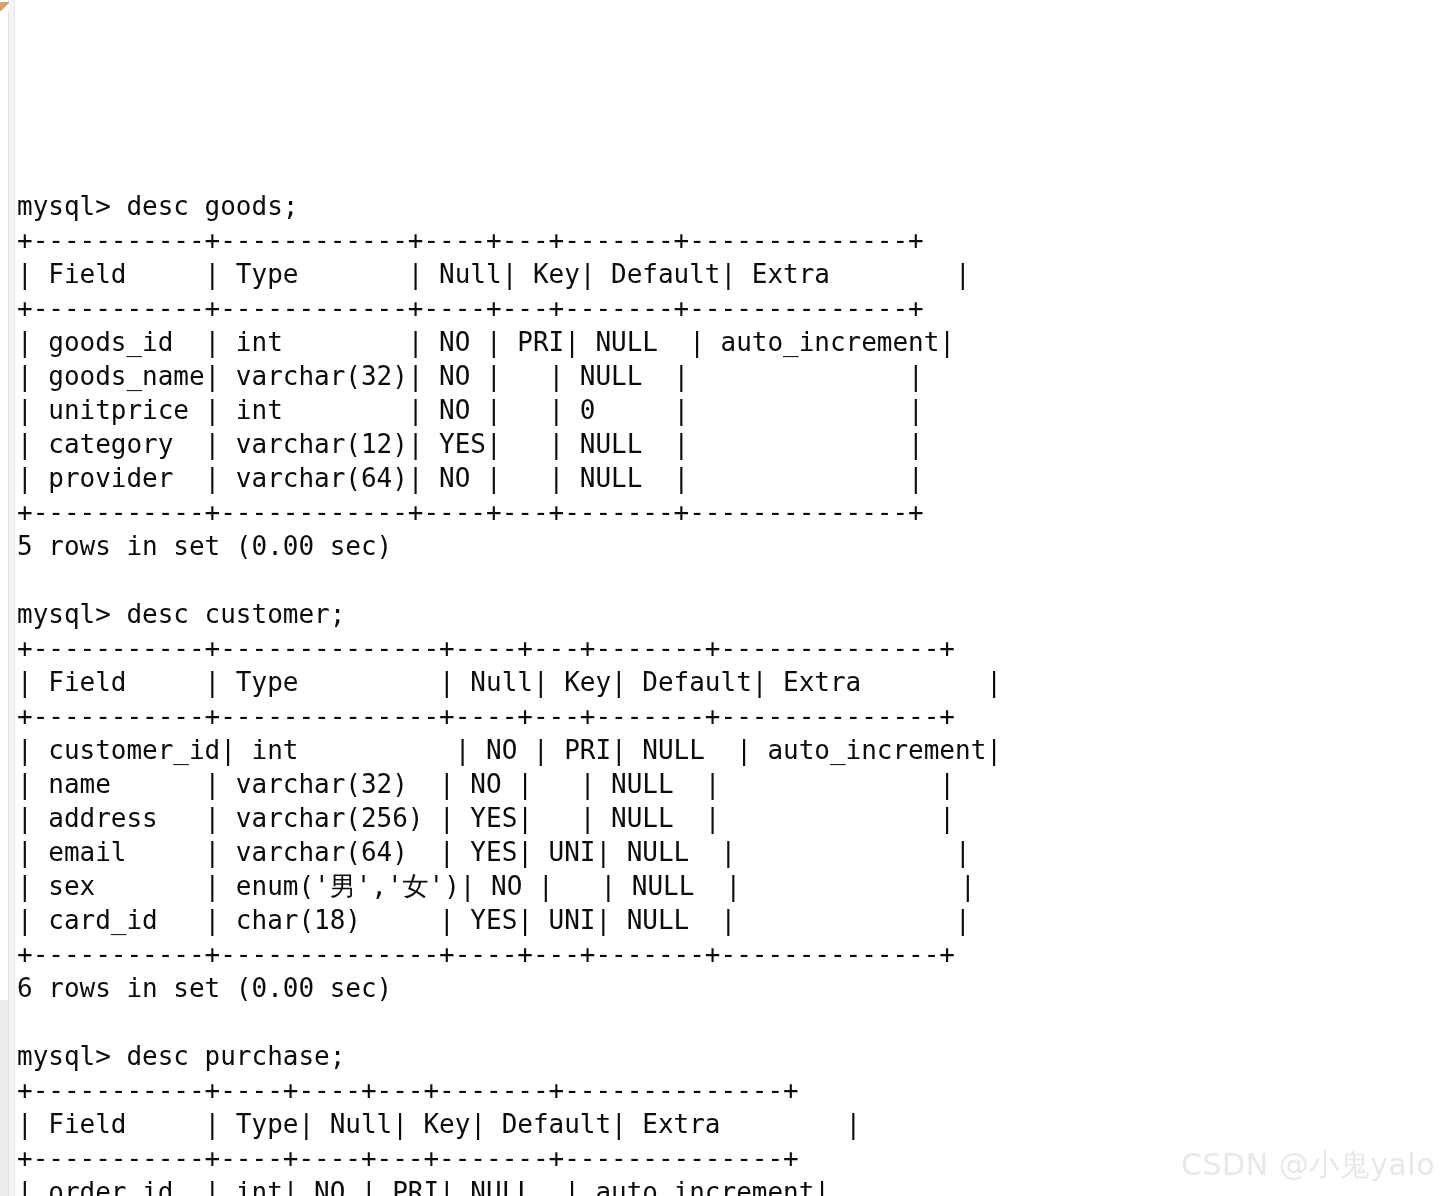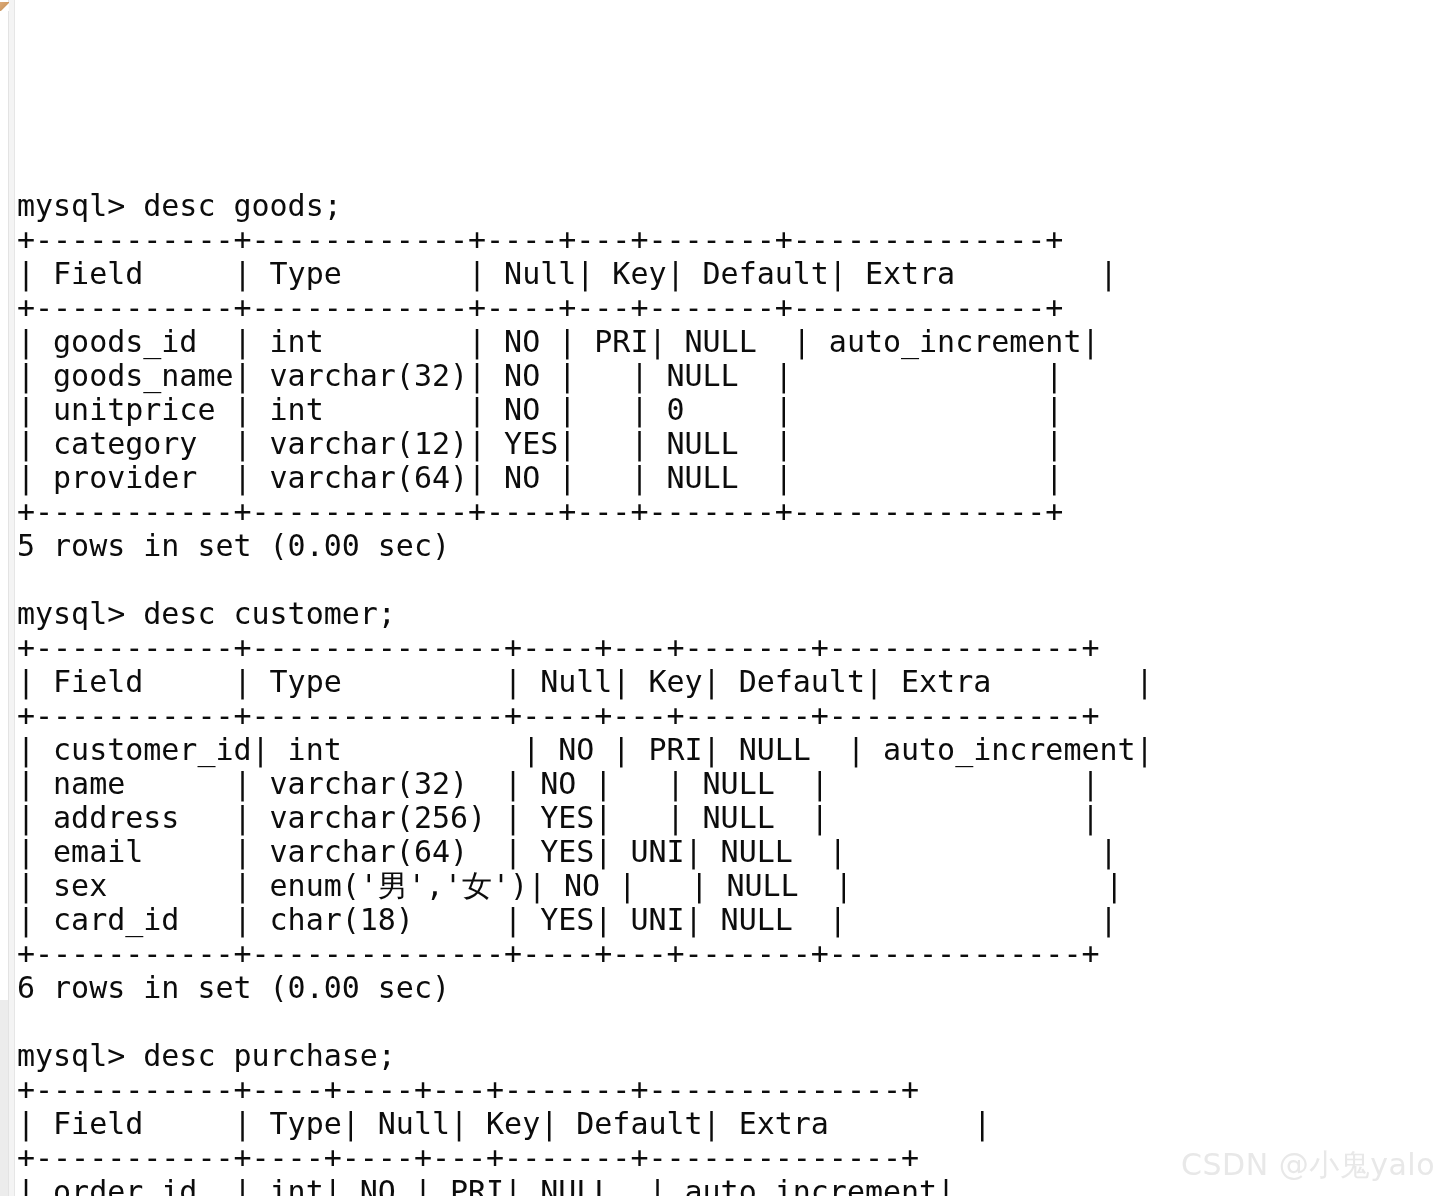--- a/index.html
+++ b/index.html
@@ -80,21 +80,21 @@
   
   #terminal {
     position: absolute;
     left: 17px;
     top: 0px;
     width: 1420px;
     height: 1196px;
     background: transparent;
     color: #0c0c0c;
     font-family: "DejaVu Sans Mono", "Liberation Mono", monospace;
-    font-size: 30px;
+    font-size: 26px;
     line-height: 34px;
     letter-spacing: -0.02px;
     white-space: pre;
     font-weight: 400;
     -webkit-font-smoothing: none;
   }
   #terminal .line {
     height: 34px;
     white-space: pre;
     display: block;

